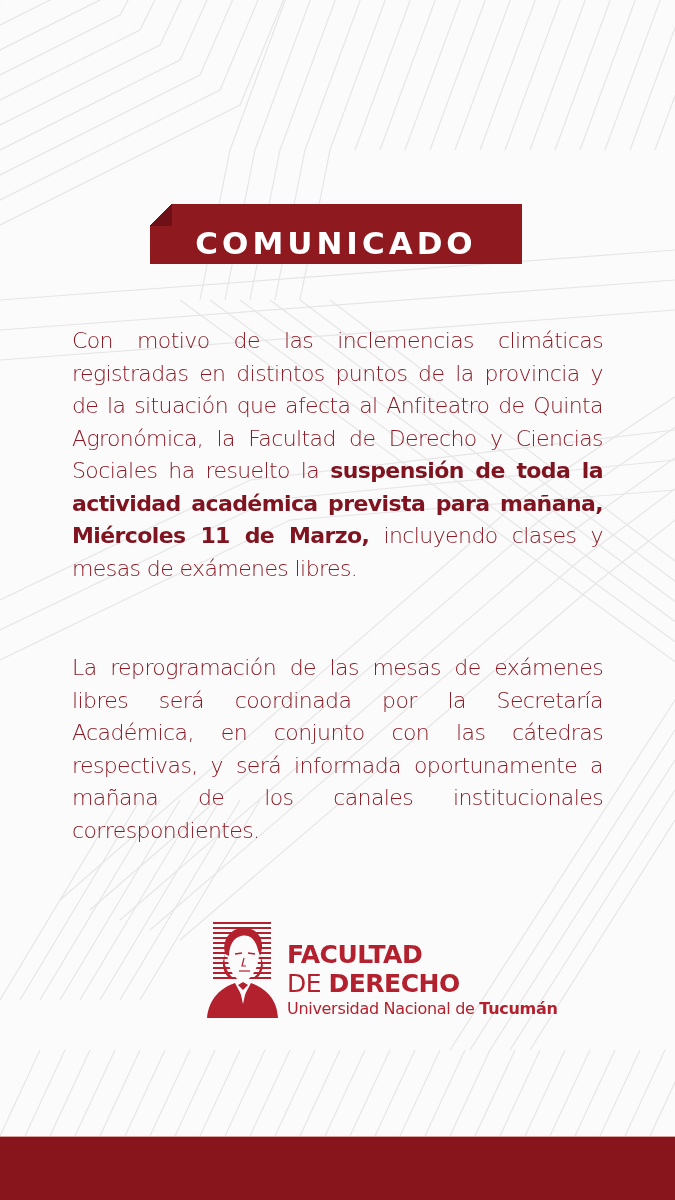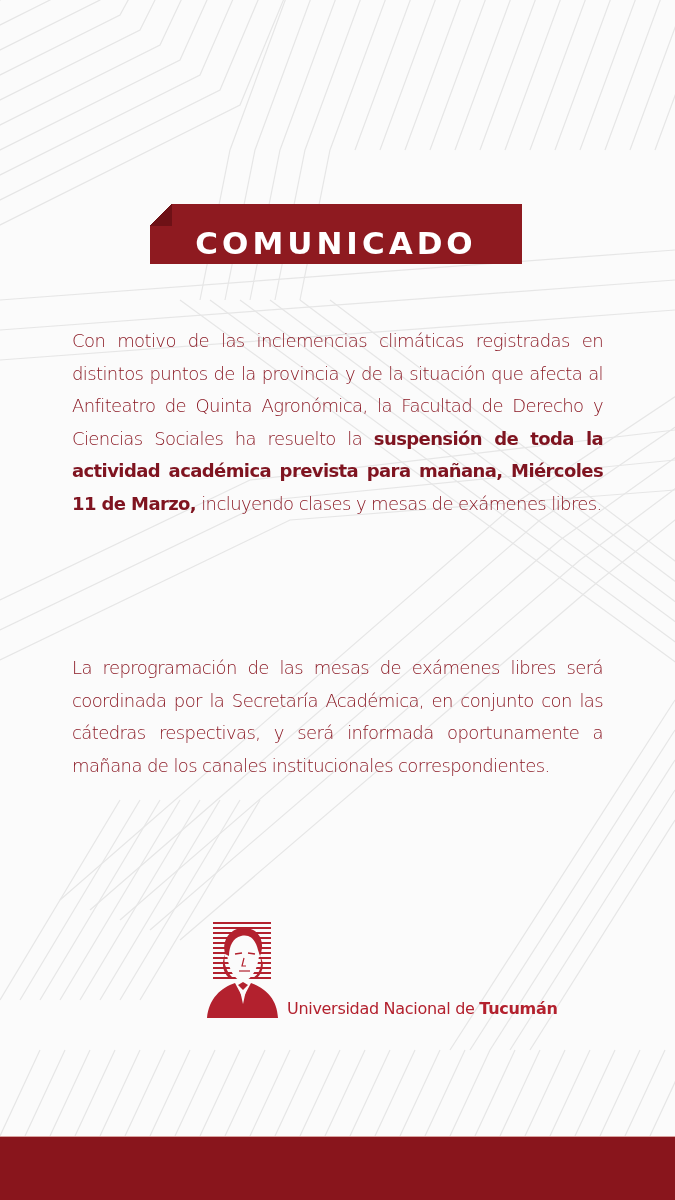--- a/index.html
+++ b/index.html
@@ -25,21 +25,21 @@
     position:absolute; left:150px; top:204px; width:22px; height:22px;
     background:linear-gradient(135deg, transparent 50%, #6e1116 50%);
     z-index:3;
   }
   .banner-text {
     color:#fff; font-family:"DejaVu Sans", sans-serif; font-weight:bold;
     font-size:31px; letter-spacing:4px; margin-top:18px;
   }
   .body-text {
     position:absolute; left:72px; width:531px;
-    color:#8b1a25; font-size:18px; line-height:32.5px;
+    color:#8b1a25; font-size:22px; line-height:32.5px;
     text-align:justify; text-align-last:left;
     font-family:"DejaVu Sans", sans-serif;
     font-weight:300; letter-spacing:-0.6px;
     z-index:2;
   }
   .p1 { top:325px; }
   .p2 { top:652px; }
   .body-text b { font-weight:bold; color:#7f1420; }
   .logo { position:absolute; left:205px; top:920px; width:290px; height:105px; z-index:2; }
   .logo-portrait { position:absolute; left:0; top:0; width:75px; height:100px; }
@@ -107,16 +107,18 @@
     <path d="M20 34 C16 18 28 6 42 8 C56 10 60 24 55 36 L53 30 C50 18 44 14 36 16 C28 18 24 26 24 36 Z" fill="#b3212e"></path>
     <path d="M20 34 C18 44 22 52 28 58 L24 58 C18 52 16 44 20 34 Z" fill="#b3212e"></path>
     <path d="M55 36 C58 46 54 54 48 58 L52 58 C58 52 60 44 55 36 Z" fill="#b3212e"></path>
     <path d="M30 34 L37 33 M43 33 L50 34" stroke="#b3212e" stroke-width="1.5"></path>
     <path d="M39 38 L37 46 L41 46" stroke="#b3212e" stroke-width="1.2" fill="none"></path>
     <path d="M34 51 L45 51" stroke="#b3212e" stroke-width="1.2"></path>
     <path d="M2 98 C4 78 16 68 30 63 L38 78 L46 63 C60 68 72 78 73 98 Z" fill="#b3212e"></path>
     <path d="M34 66 L38 84 L42 66 Z" fill="#fbfbfb"></path>
     <path d="M33 65 L38 70 L43 65 L38 62 Z" fill="#b3212e"></path>
   </svg>
+  <div class="logo-title1">FACULTAD</div>
+  <div class="logo-title2"><span>DE</span> <b>DERECHO</b></div>
   <div class="logo-sub"><span>Universidad Nacional de</span> <b>Tucumán</b></div>
 </div>
 
 <div class="footer-bar"></div>
 
 </body></html>

